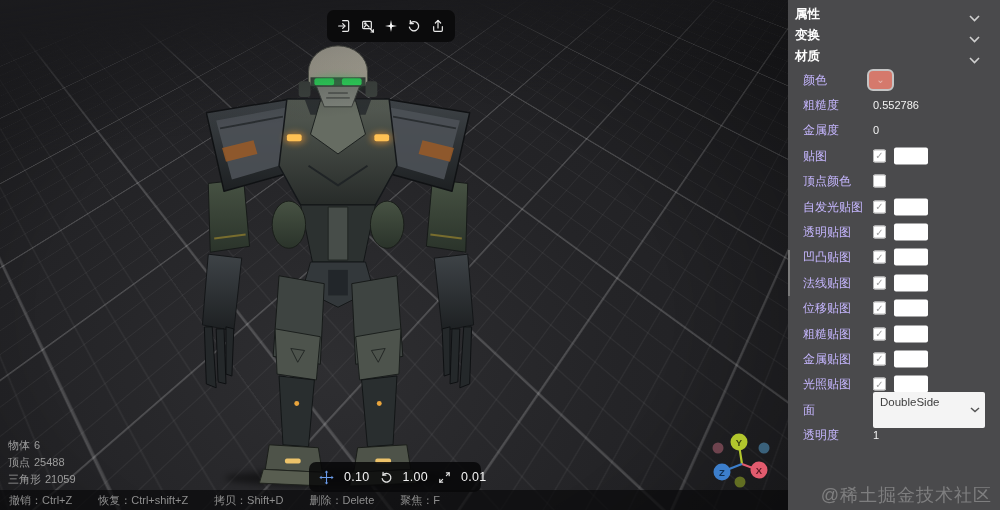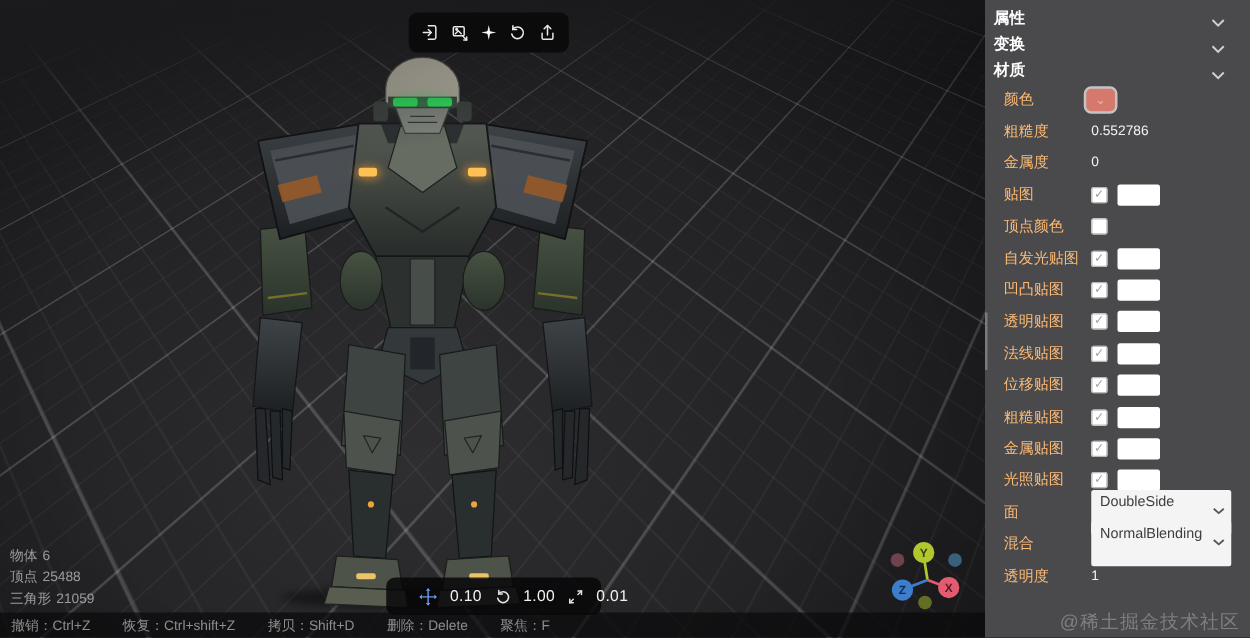--- a/index.html
+++ b/index.html
@@ -32,21 +32,21 @@
   .top-pill { position:absolute; left:327px; top:10px; height:32px; width:128px;
     background:#0b0b0c; border-radius:7px; display:flex; align-items:center;
     justify-content:center; gap:5px; padding:0 8px; }
   .tool-btn { width:19px; height:24px; display:flex; align-items:center; justify-content:center;
     cursor:pointer; }
   .tool-btn svg { display:block; }
 
   
   .snap-pill { position:absolute; left:309px; top:462px; width:172px; height:30px;
     background:rgba(6,6,7,0.84); border-radius:7px; display:flex; align-items:center;
-    padding:0 25px; gap:9px; }
+    padding:0 9px; gap:9px; }
   .snap-val { color:#f2f2f2; font-size:12.5px; letter-spacing:0.3px; }
   .snap-ico { width:17px; height:17px; display:flex; align-items:center; justify-content:center; }
 
   
   .stats { position:absolute; left:8px; bottom:22px; color:#9c9c9c; font-size:11px; line-height:17px; }
   .stats .v { margin-left:4px; }
 
   
   .shortcut-bar { position:absolute; left:0; bottom:0; width:860px; height:20px;
     background:rgba(10,10,11,0.72); display:flex; align-items:center; gap:26px;
@@ -59,40 +59,40 @@
   
   .panel { position:absolute; left:788px; top:0; width:212px; height:510px;
     background:#4a4a4c; color:#e6e6e6; padding-top:4px; }
   .scroll-thumb { position:absolute; left:0; top:250px; width:2px; height:46px;
     background:#949494; opacity:0.65; }
   .sec-header { position:relative; height:21px; display:flex; align-items:center;
     padding-left:7px; font-size:12.5px; font-weight:bold; color:#fdfdfd; cursor:pointer; }
   .sec-header .chev { position:absolute; right:20px; top:7px; }
   .prop-row { position:relative; height:25.4px; }
   .prop-label { position:absolute; left:15px; top:50%; transform:translateY(-50%);
-    font-size:12px; color:#fdba74; }
+    font-size:12px; color:#c4b5fd; }
   .prop-ctrl { position:absolute; left:85px; top:50%; transform:translateY(-50%);
     display:flex; align-items:center; }
   .prop-value { font-size:11px; color:#f2f2f2; }
   .color-swatch { position:absolute; left:79px; top:50%; transform:translateY(-50%);
     width:27px; height:22px; border-radius:6px; border:2px solid #c4c4c4;
     display:flex; align-items:center; justify-content:center; cursor:pointer;
     color:rgba(255,255,255,0.45); font-size:10px; }
   .checkbox { width:13px; height:13px; background:#fff; border-radius:2px; cursor:pointer;
     display:flex; align-items:center; justify-content:center; font-size:10px; color:transparent;
     box-shadow:inset 0 0 0 1px #b9b9b9; }
   .checkbox.checked { color:#9f9f9f; }
   .checkbox.checked::after { content:"\2713"; margin-top:-1px; }
   .tex-slot { width:34px; height:17px; background:#fff; border-radius:2px; margin-left:8px; cursor:pointer; }
   .select-box { position:relative; width:112px; height:36px; background:#f4f4f4; border-radius:2px;
     font-size:11.5px; color:#3e3e3e; line-height:20px; padding-left:7px; cursor:pointer; }
   .select-box .sel-chev { position:absolute; right:5px; top:7px; }
 
   
-  .watermark { position:absolute; right:8px; bottom:3px; z-index:60; font-size:15px;
+  .watermark { position:absolute; right:8px; bottom:3px; z-index:60; font-size:18px;
     color:#a9a9a9; opacity:0.55; letter-spacing:1px; }
 </style>
 </head>
 <body>
 
 <div class="stage">
 
   <div class="viewport">
     <div class="grid-wrap">
       <div class="grid-plane"></div>
@@ -350,29 +350,29 @@
 
     <div class="prop-row">
       <span class="prop-label">自发光贴图</span>
       <div class="prop-ctrl">
         <div class="checkbox checked"></div>
         <div class="tex-slot"></div>
       </div>
     </div>
 
     <div class="prop-row">
+      <span class="prop-label">透明贴图</span>
+      <div class="prop-ctrl">
+        <div class="checkbox checked"></div>
+        <div class="tex-slot"></div>
+      </div>
+    </div>
+
+    <div class="prop-row">
       <span class="prop-label">凹凸贴图</span>
-      <div class="prop-ctrl">
-        <div class="checkbox checked"></div>
-        <div class="tex-slot"></div>
-      </div>
-    </div>
-
-    <div class="prop-row">
-      <span class="prop-label">透明贴图</span>
       <div class="prop-ctrl">
         <div class="checkbox checked"></div>
         <div class="tex-slot"></div>
       </div>
     </div>
 
     <div class="prop-row">
       <span class="prop-label">法线贴图</span>
       <div class="prop-ctrl">
         <div class="checkbox checked"></div>
@@ -419,33 +419,20 @@
           <span>DoubleSide</span>
           <span class="sel-chev">
             <svg width="10" height="6">
                 <polyline points="1,1 5,4.5 9,1" stroke="#555" stroke-width="1.5" fill="none"></polyline>
               </svg>
           </span>
         </div>
       </div>
     </div>
 
-    <div class="prop-row">
-      <span class="prop-label">混合</span>
-      <div class="prop-ctrl">
-        <div class="select-box">
-          <span>NormalBlending</span>
-          <span class="sel-chev">
-            <svg width="10" height="6">
-                <polyline points="1,1 5,4.5 9,1" stroke="#555" stroke-width="1.5" fill="none"></polyline>
-              </svg>
-          </span>
-        </div>
-      </div>
-    </div>
 
     <div class="prop-row">
       <span class="prop-label">透明度</span>
       <div class="prop-ctrl">
           <span class="prop-value">1</span>
         </div>
     </div>
   </div>
 
   <div class="watermark">@稀土掘金技术社区</div>

